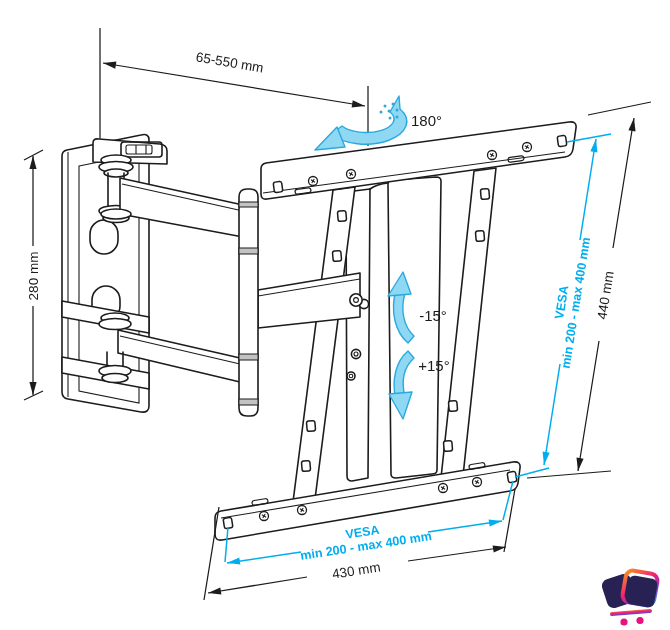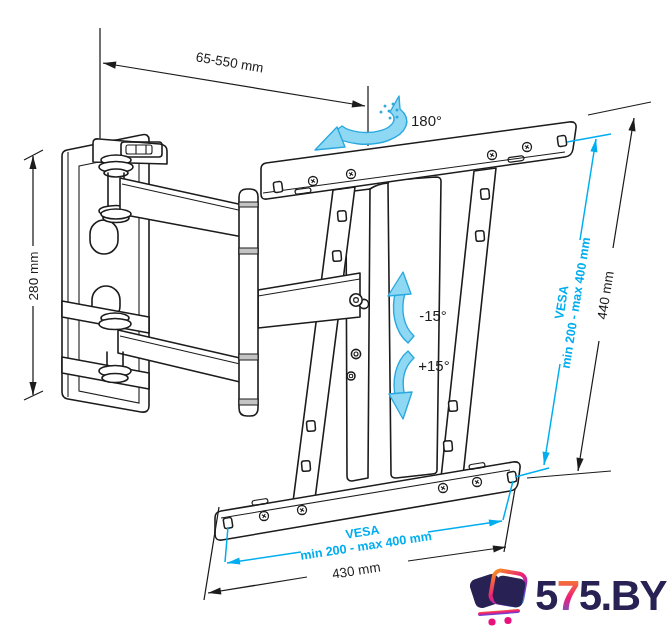--- a/index.html
+++ b/index.html
@@ -251,15 +251,14 @@
         <stop offset="1" stop-color="#29abe2"></stop>
       </linearGradient>
     </defs>
     <rect x="2" y="10" width="30" height="30" rx="7" fill="#272253" transform="rotate(-18 17 25)"></rect>
     <rect x="22" y="6" width="32" height="32" rx="7" fill="none" stroke="url(#lg1)" stroke-width="4" transform="rotate(10 38 22)"></rect>
     <rect x="25" y="11" width="29" height="29" rx="6" fill="#272253" transform="rotate(10 39.5 25.5)"></rect>
     <path d="M10,48 L48,45" stroke="url(#lg1)" stroke-width="4" stroke-linecap="round" fill="none"></path>
     <circle cx="22" cy="56" r="3.6" fill="#e8127c"></circle>
     <circle cx="38" cy="54.5" r="3.6" fill="#e8127c"></circle>
   </svg>
-  <div class="word"><span>5</span><span class="grad">7</span><span>5.BY</span></div>
 </div>
 </div>
 
 </body></html>

